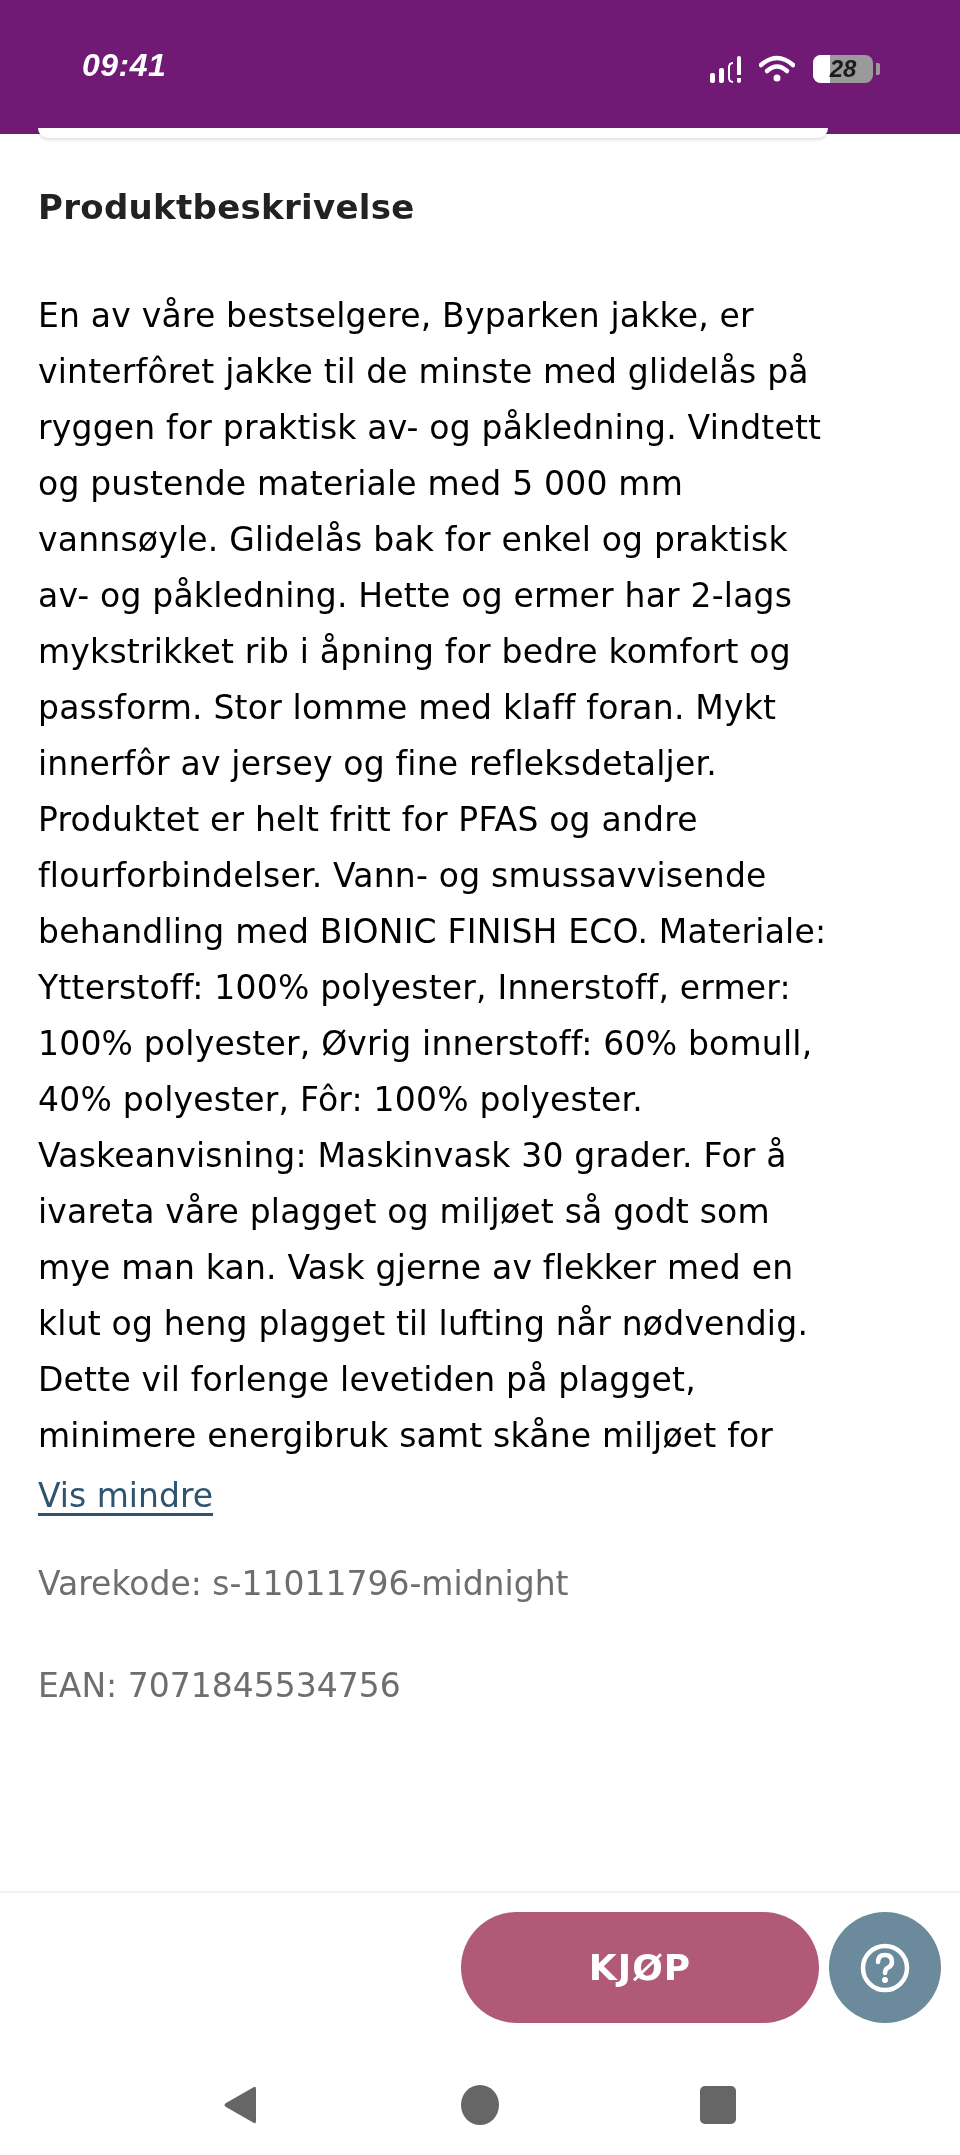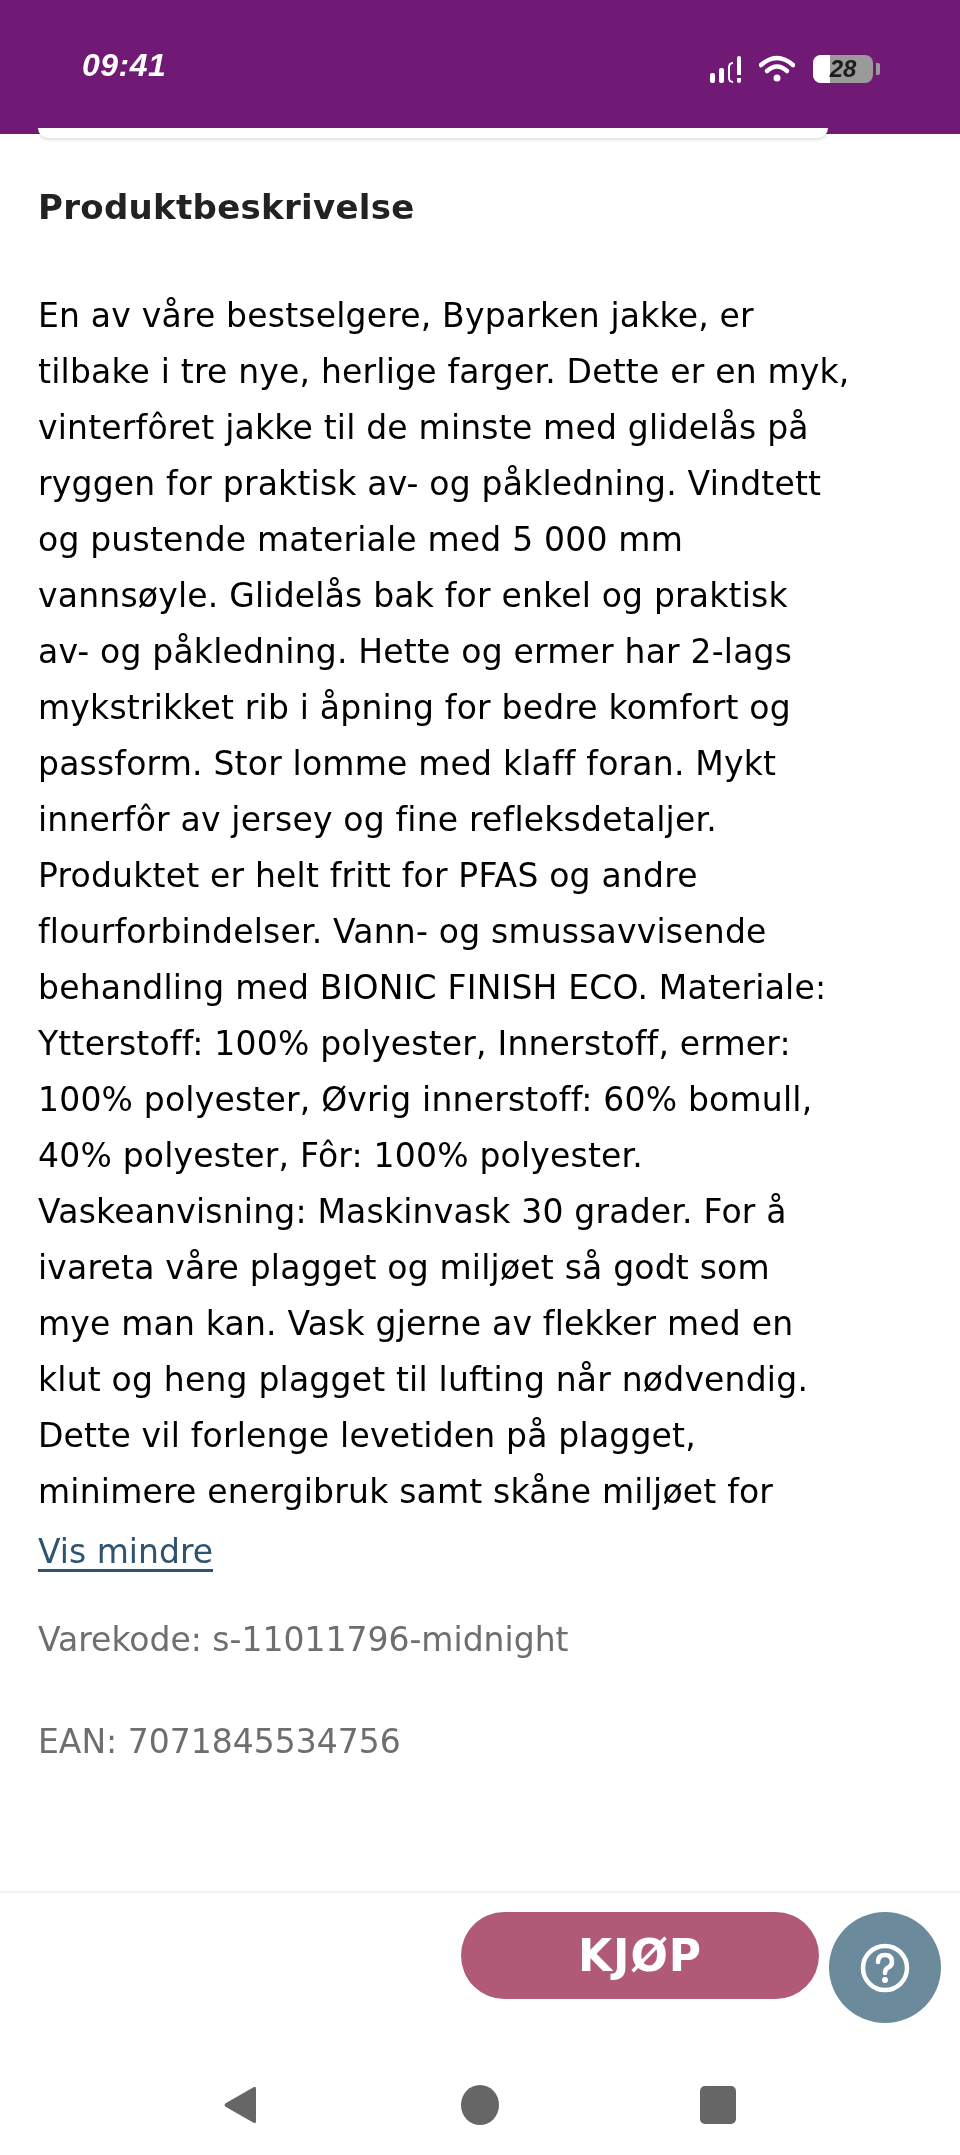--- a/index.html
+++ b/index.html
@@ -127,28 +127,28 @@
     
     .action-divider {
       position: absolute;
       left: 0; top: 1891px;
       width: 960px; height: 2px;
       background: #f1f1f1;
     }
     .buy-button {
       position: absolute;
       left: 461px; top: 1912px;
-      width: 358px; height: 87px;
+      width: 358px; height: 111px;
       border-radius: 56px;
       background: #b05a78;
       border: none;
       display: flex; align-items: center; justify-content: center;
       font-family: "DejaVu Sans", sans-serif;
       font-weight: bold;
-      font-size: 44px;
+      font-size: 36px;
       color: #ffffff;
       letter-spacing: 1px;
       cursor: pointer;
     }
     .help-button {
       position: absolute;
       left: 829px; top: 1912px;
       width: 112px; height: 111px;
       border-radius: 50%;
       background: #6b8a9c;
@@ -202,21 +202,20 @@
   </div>
 </div>
 
 <div class="card-edge"></div>
 
 <main class="content">
   <h2 class="section-title">Produktbeskrivelse</h2>
 
   <div class="description" id="desc">
       <span class="line">En av våre bestselgere, Byparken jakke, er</span>
-      <span class="line">tilbake i tre nye, herlige farger. Dette er en myk,</span>
       <span class="line">vinterfôret jakke til de minste med glidelås på</span>
       <span class="line">ryggen for praktisk av- og påkledning. Vindtett</span>
       <span class="line">og pustende materiale med 5 000 mm</span>
       <span class="line">vannsøyle. Glidelås bak for enkel og praktisk</span>
       <span class="line">av- og påkledning. Hette og ermer har 2-lags</span>
       <span class="line">mykstrikket rib i åpning for bedre komfort og</span>
       <span class="line">passform. Stor lomme med klaff foran. Mykt</span>
       <span class="line">innerfôr av jersey og fine refleksdetaljer.</span>
       <span class="line">Produktet er helt fritt for PFAS og andre</span>
       <span class="line">flourforbindelser. Vann- og smussavvisende</span>

